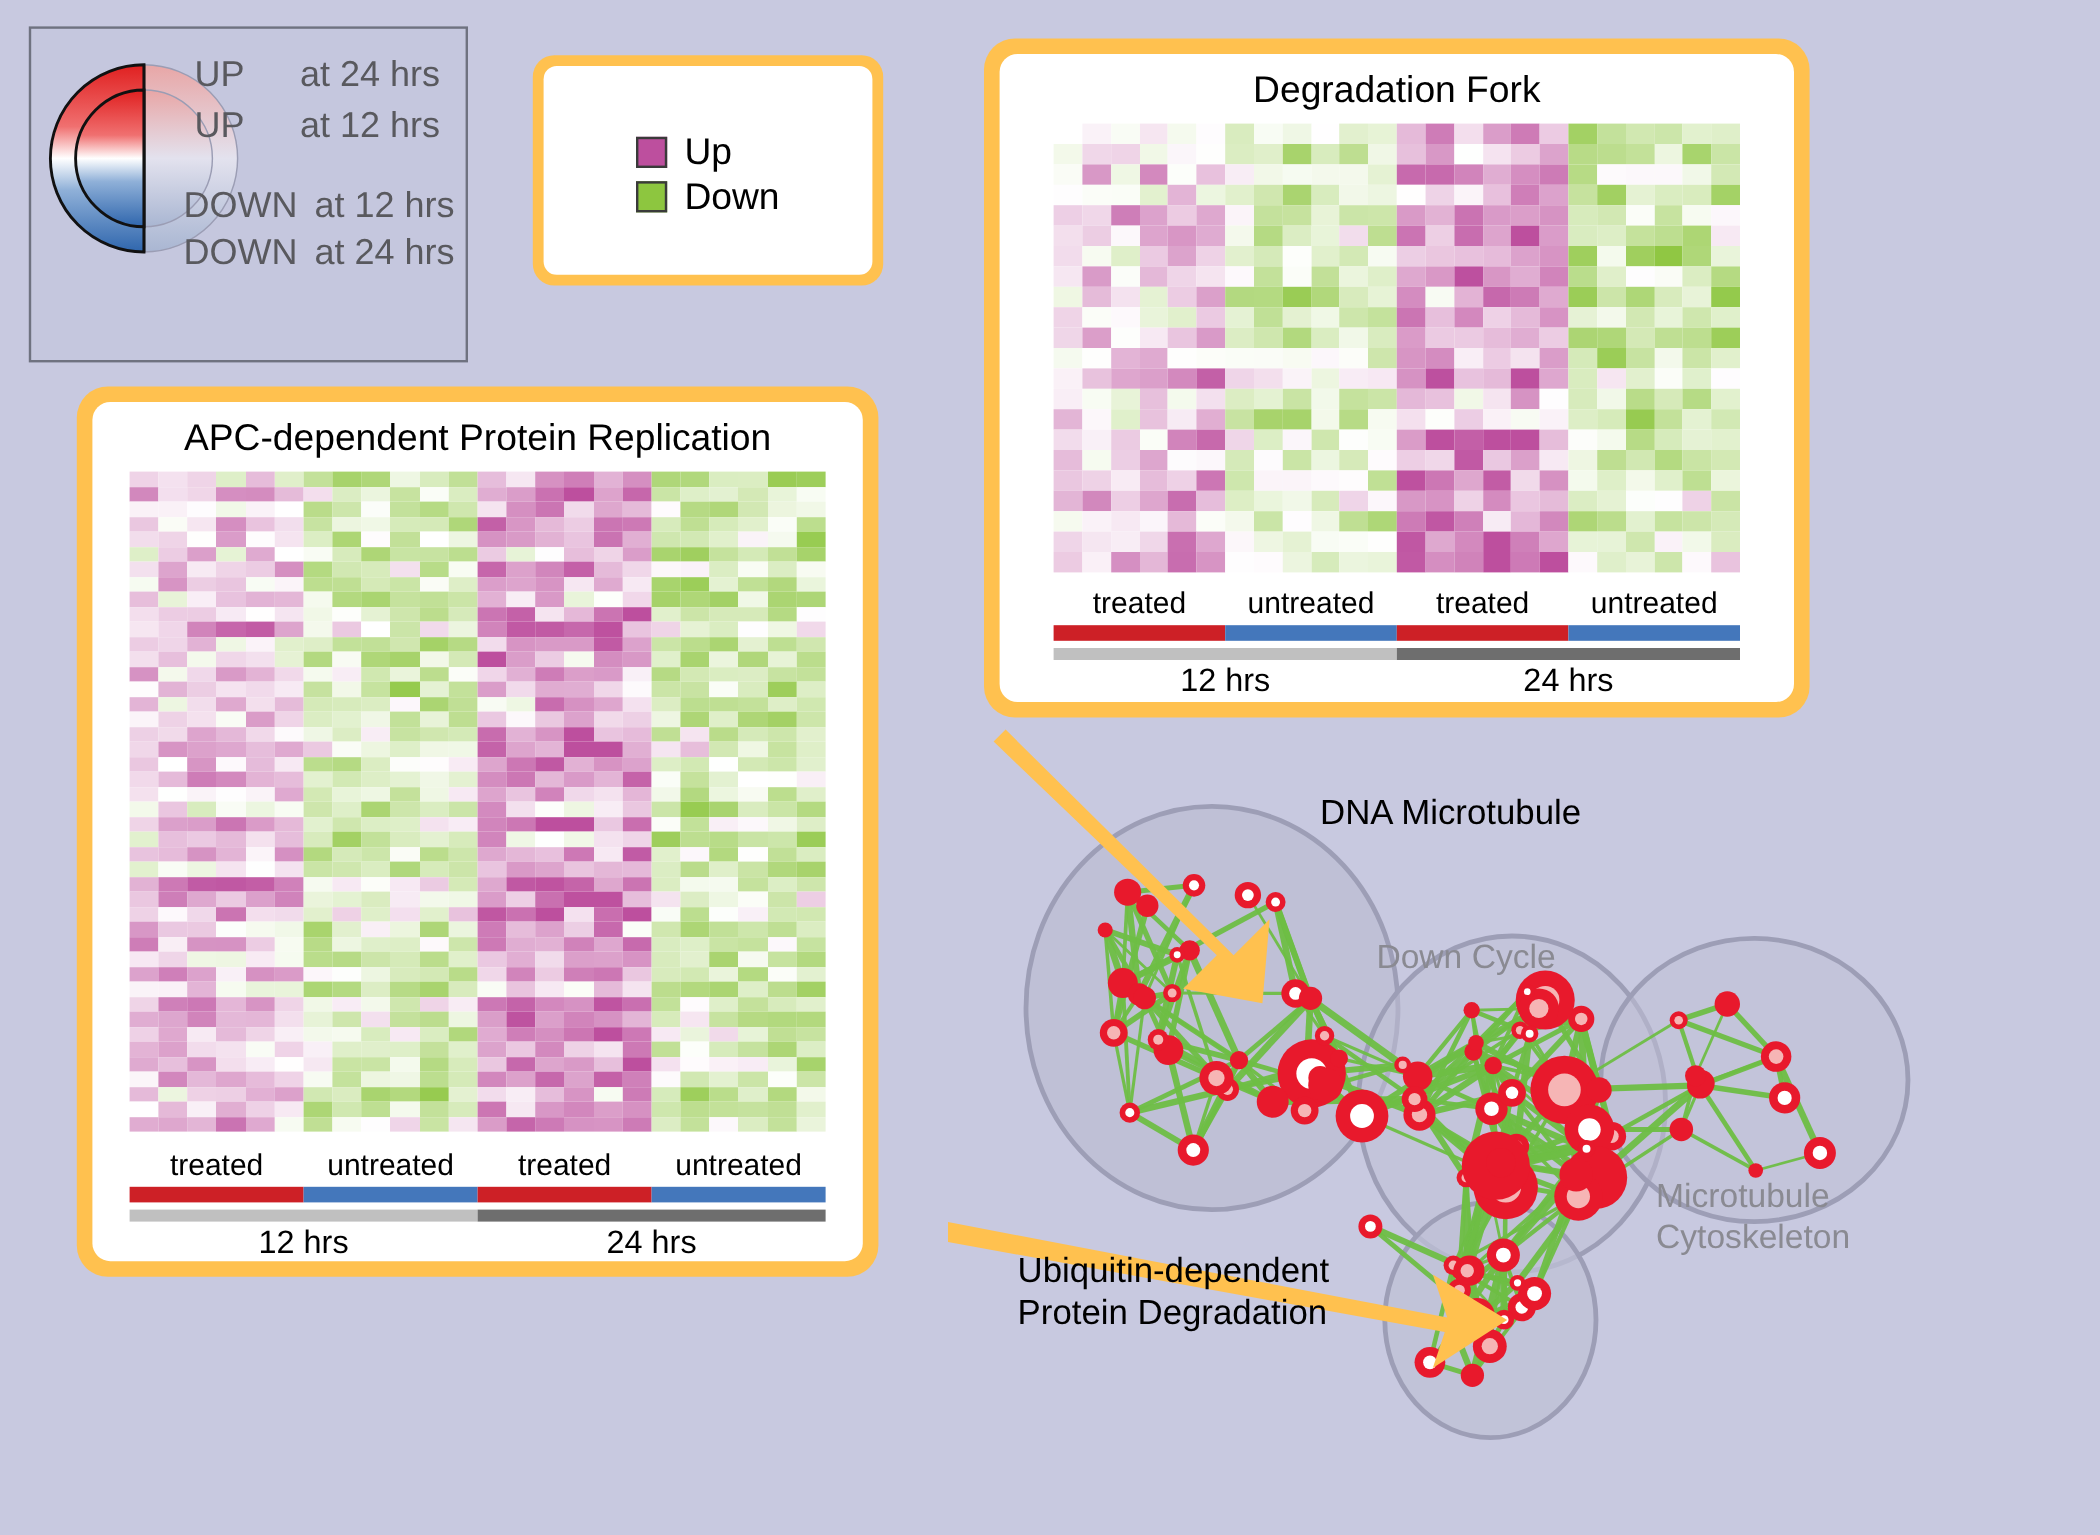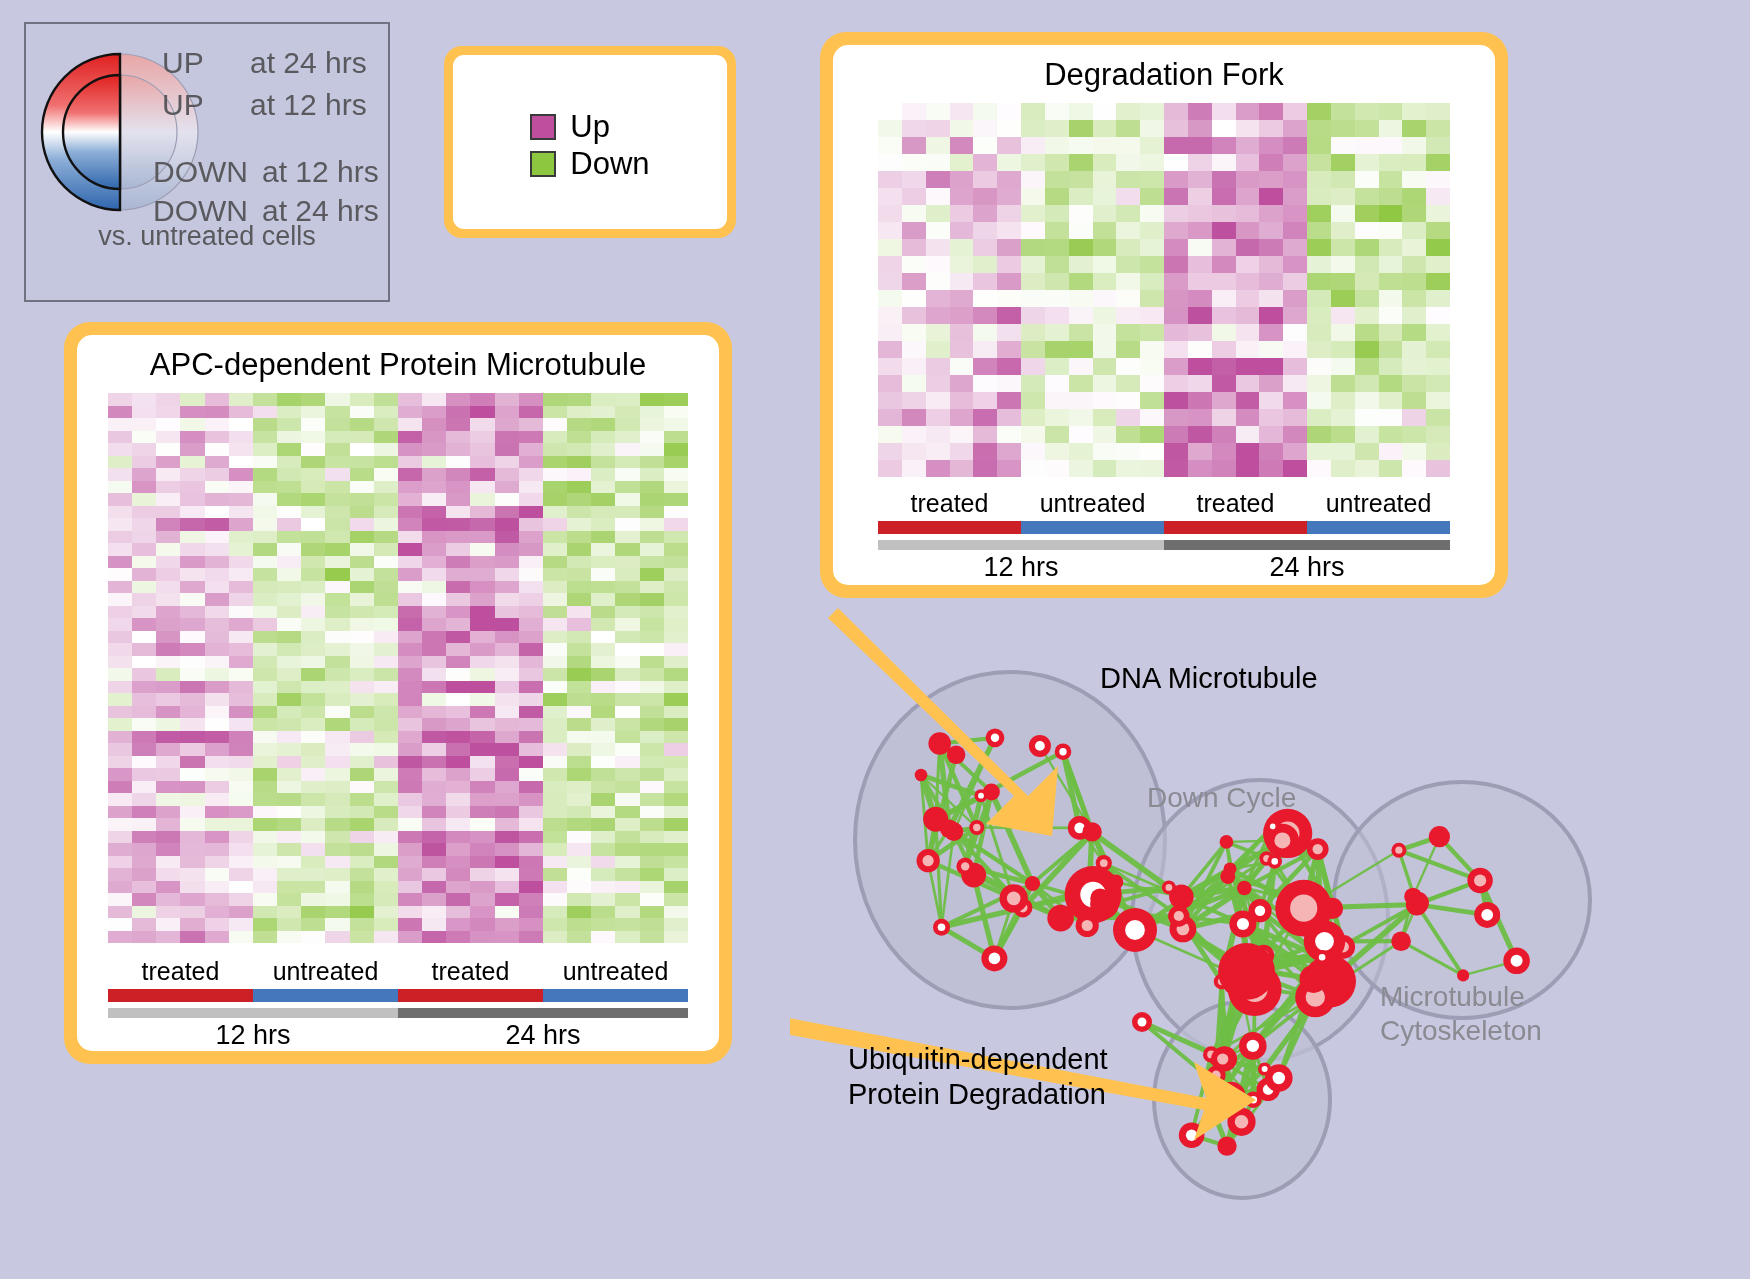--- a/index.html
+++ b/index.html
@@ -105,21 +105,20 @@
   <div class="key-word" style="left:136px;top:22px;">UP</div>
   <div class="key-row" style="left:224px;top:22px;">at 24 hrs</div>
   <div class="key-word" style="left:136px;top:64px;">UP</div>
   <div class="key-row" style="left:224px;top:64px;">at 12 hrs</div>
   <div class="key-word" style="left:127px;top:131px;">DOWN</div>
   <div class="key-row" style="left:236px;top:131px;">at 12 hrs</div>
   <div class="key-word" style="left:127px;top:170px;">DOWN</div>
   <div class="key-row" style="left:236px;top:170px;">at 24 hrs</div>
 
   <div id="key-footer">
-    <div>vs. untreated cells</div>
   </div>
 </div>
 
 <div class="abs" id="legend-card">
   <div class="inner">
     <div class="rows">
       <div class="lg-row">
         <span class="swatch" style="background:#bd4f9e"></span>
         <span class="lg-label">Up</span>
       </div>
@@ -684,21 +683,21 @@
       <div class="time-labels" id="rf-time-labels">
           <span>12 hrs</span>
           <span>24 hrs</span>
         </div>
     </div>
   </div>
 </div>
 
 <div class="abs panel" id="panel-apc">
   <div class="sheet">
-    <div class="panel-title">APC-dependent Protein Microtubule</div>
+    <div class="panel-title">APC-dependent Protein Replication</div>
     <div class="heat" id="heat-apc" style="width: 580px; height: 566px; grid-template-columns: repeat(24, 1fr); grid-template-rows: repeat(44, 1fr);">
         <div style="background:rgb(239,211,231)"></div>
         <div style="background:rgb(244,225,239)"></div>
         <div style="background:rgb(239,212,231)"></div>
         <div style="background:rgb(222,239,200)"></div>
         <div style="background:rgb(230,188,218)"></div>
         <div style="background:rgb(224,239,202)"></div>
         <div style="background:rgb(195,225,154)"></div>
         <div style="background:rgb(167,211,107)"></div>
         <div style="background:rgb(175,215,120)"></div>

